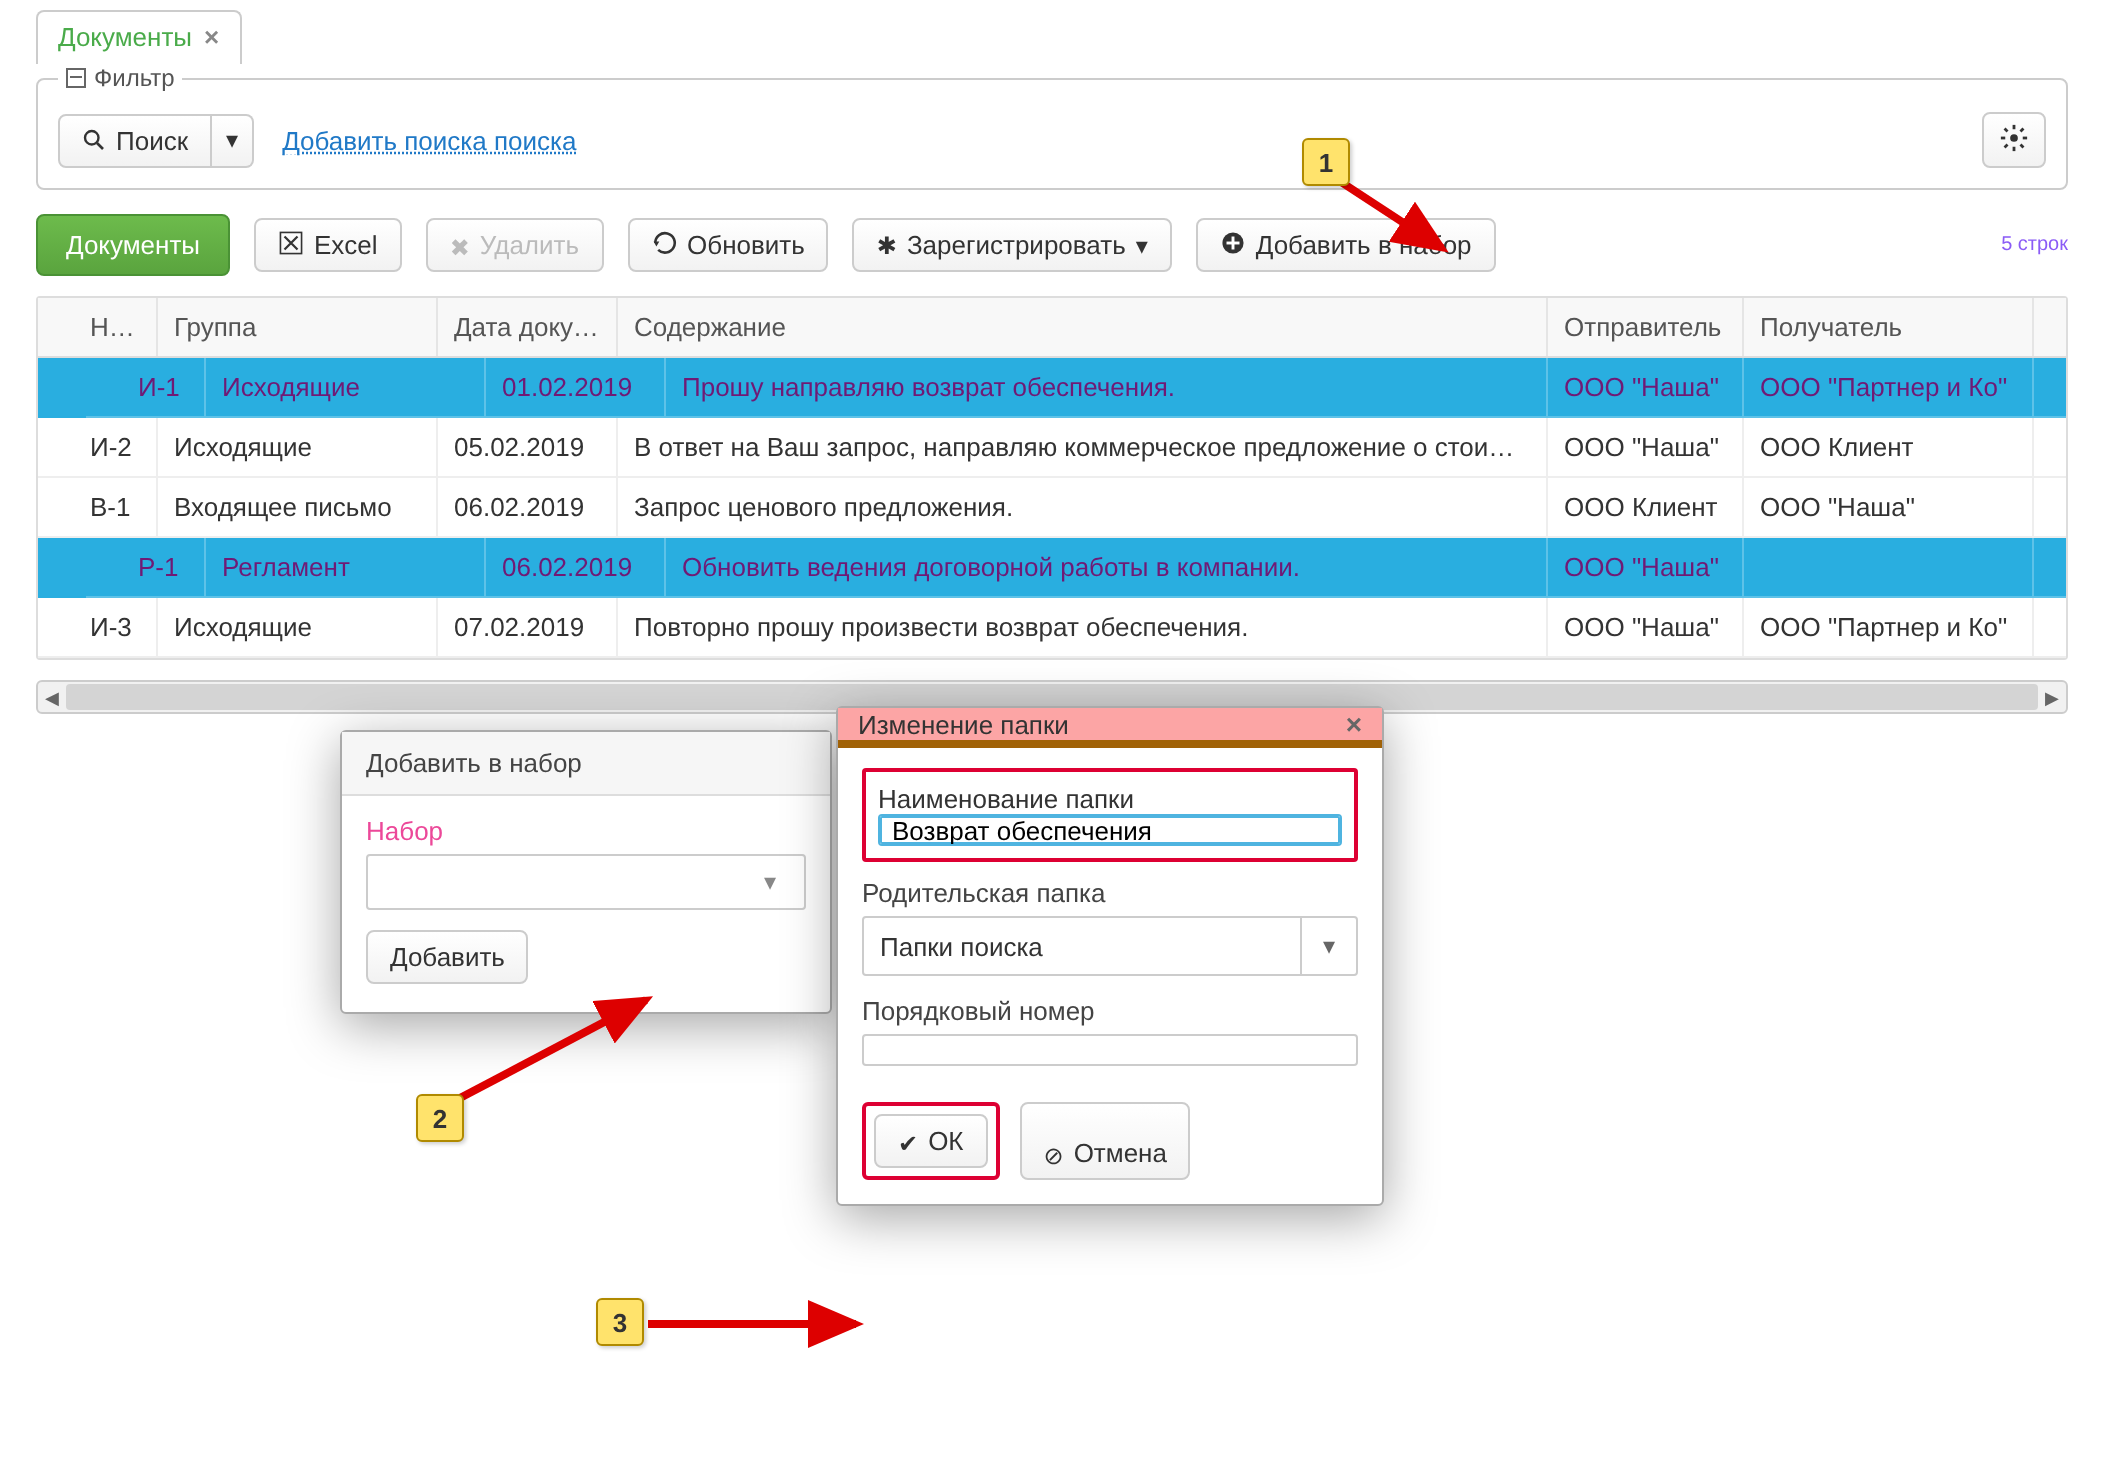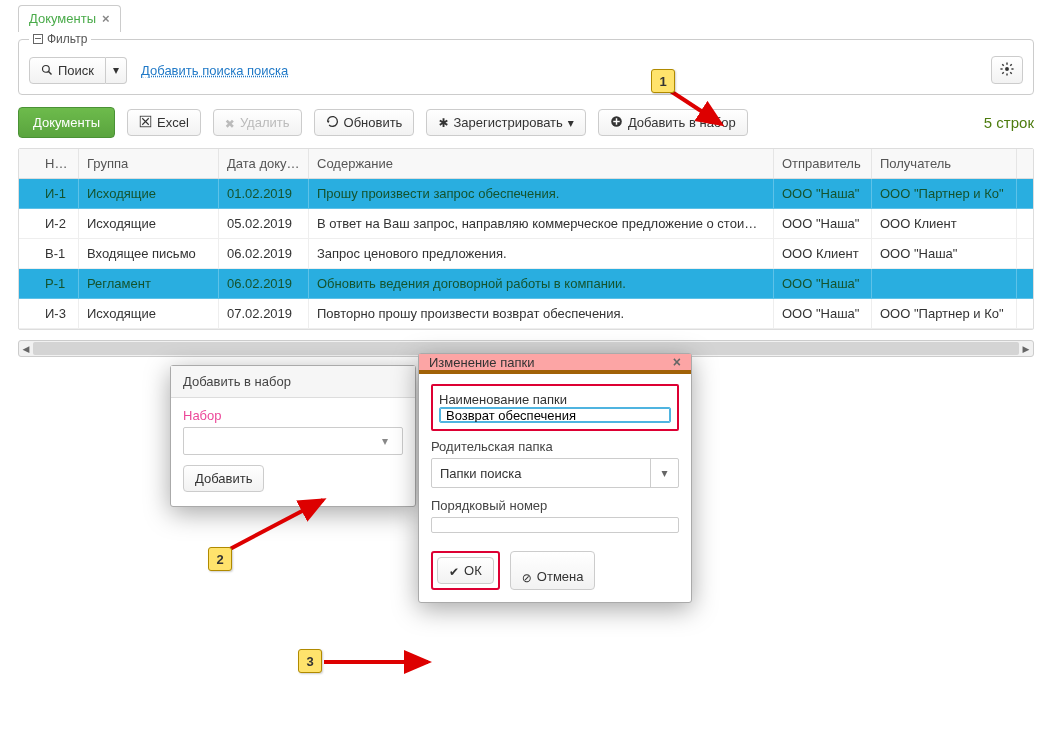--- a/index.html
+++ b/index.html
@@ -25,30 +25,30 @@
 .btn-split .caret-btn { border:1px solid #ccc; border-left:none; background: linear-gradient(#fff,#f2f2f2); padding:5px 7px; border-radius:0 4px 4px 0; cursor:pointer; display:flex; align-items:center;}
 .btn-with-caret { display:inline-flex; align-items:center; gap:5px; padding:5px 11px; border:1px solid #ccc; background: linear-gradient(#fff,#f2f2f2); border-radius:4px; cursor:pointer;}
 
 .link { color:#2079c7; text-decoration:underline dotted; border-bottom:1px dotted #2079c7; text-decoration: none; border-bottom:1px dotted #2079c7; cursor:pointer;}
 .link { border:none; text-decoration: underline; text-decoration-style: dotted;}
 
 .btn-green { background: linear-gradient(#6dbb4c,#5aa43e); color:#fff; border:1px solid #4a9235; padding:7px 14px; border-radius:4px; cursor:pointer; font-size:13px;}
 
 .toolbar { display:flex; align-items:center; gap:12px; margin:12px 0 10px; }
 .spacer { flex:1; }
-.row-count { color:#4d7c0f; font-size:15px; }
+.row-count { color:#8b5cf6; font-size:10px; }
 
 .gear-btn { margin-left:auto; }
 
 .grid { border:1px solid #ddd; border-radius:2px; }
 .grid-header, .grid-row { display:flex; align-items:stretch; }
 .grid-header { background:#f8f8f8; border-bottom:1px solid #ddd; }
 .grid-header .col { padding:7px 8px; border-right:1px solid #e5e5e5; color:#555; font-size:13px; overflow:hidden; text-overflow:ellipsis; white-space:nowrap;}
 .grid-row .col { padding:7px 8px; border-right:1px solid #eee; border-bottom:1px solid #eee; overflow:hidden; text-overflow:ellipsis; white-space:nowrap; font-size:13px;}
-.grid-row.selected { background:#29aee0; color:#14532d; }
+.grid-row.selected { background:#29aee0; color:#701a75;padding-left:24px; }
 .grid-row.selected .col { border-color: rgba(255,255,255,0.25); }
 
 .col.c0 { width:16px; flex:0 0 16px; border-right:none; padding:7px 3px;}
 .col.c1 { width:44px; flex:0 0 44px; padding-left:10px;}
 .col.c2 { width:140px; flex:0 0 140px; }
 .col.c3 { width:90px; flex:0 0 90px; }
 .col.c4 { flex:1; min-width:100px;}
 .col.c5 { width:98px; flex:0 0 98px; }
 .col.c6 { width:145px; flex:0 0 145px; }
 .col.c7 { width:12px; flex:0 0 12px; border-right:none;}
@@ -197,21 +197,21 @@
       <div class="col c5">Отправитель</div>
       <div class="col c6">Получатель</div>
       <div class="col c7"></div>
     </div>
     <div id="grid-body">
         <div class="grid-row selected">
           <div class="col c0"></div>
           <div class="col c1">И-1</div>
           <div class="col c2">Исходящие</div>
           <div class="col c3">01.02.2019</div>
-          <div class="col c4">Прошу произвести запрос обеспечения.</div>
+          <div class="col c4">Прошу направляю возврат обеспечения.</div>
           <div class="col c5">ООО "Наша"</div>
           <div class="col c6">ООО "Партнер и Ко"</div>
           <div class="col c7"></div>
         </div>
         <div class="grid-row">
           <div class="col c0"></div>
           <div class="col c1">И-2</div>
           <div class="col c2">Исходящие</div>
           <div class="col c3">05.02.2019</div>
           <div class="col c4">В ответ на Ваш запрос, направляю коммерческое предложение о стоимости</div>

